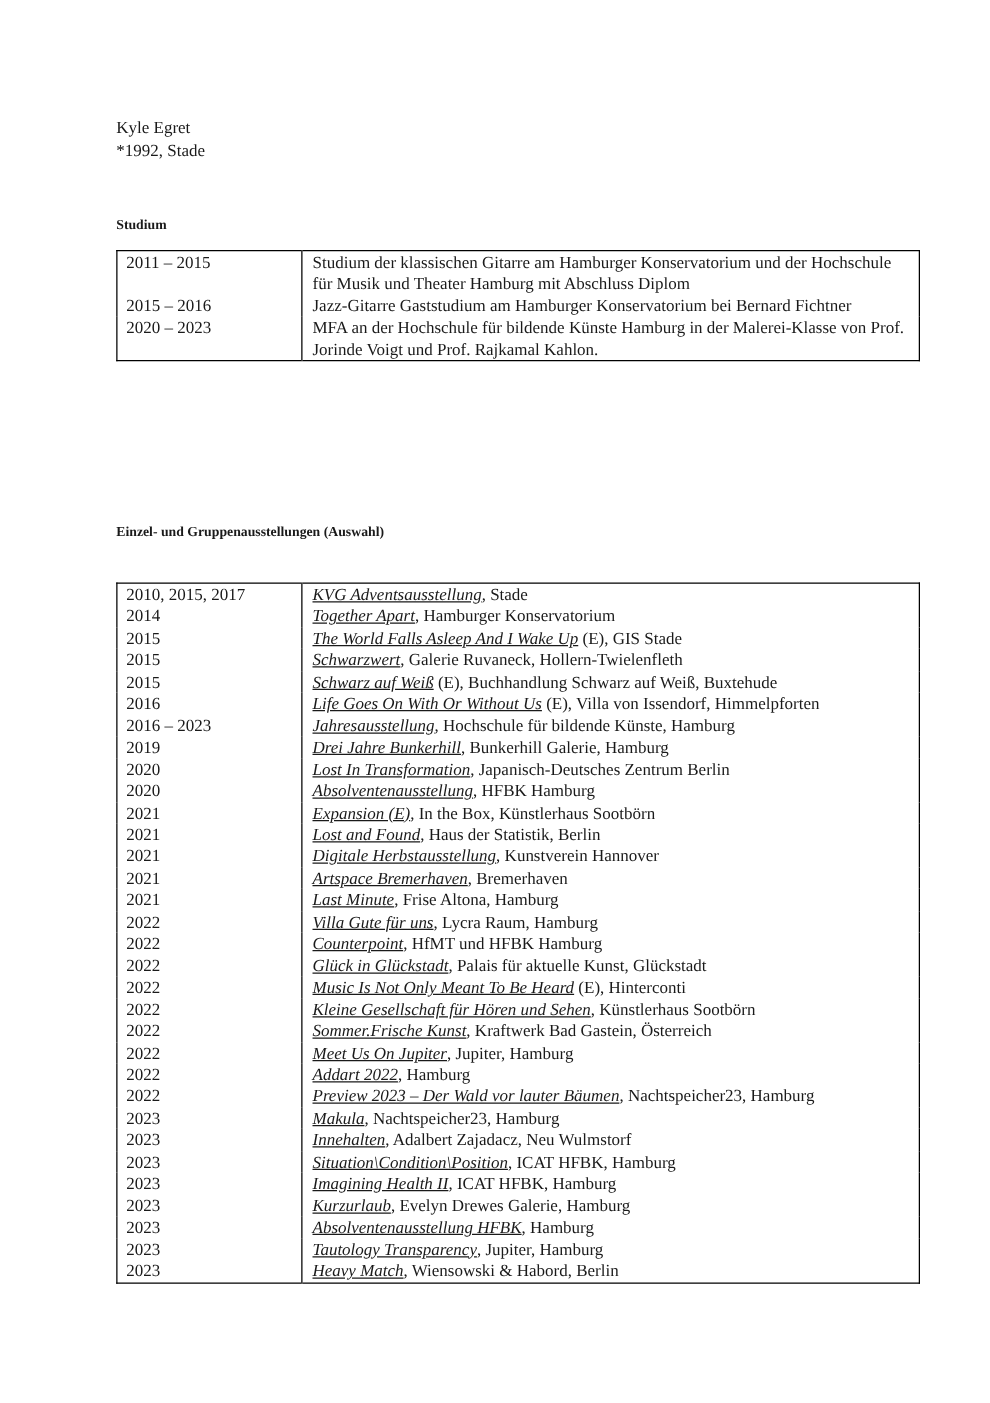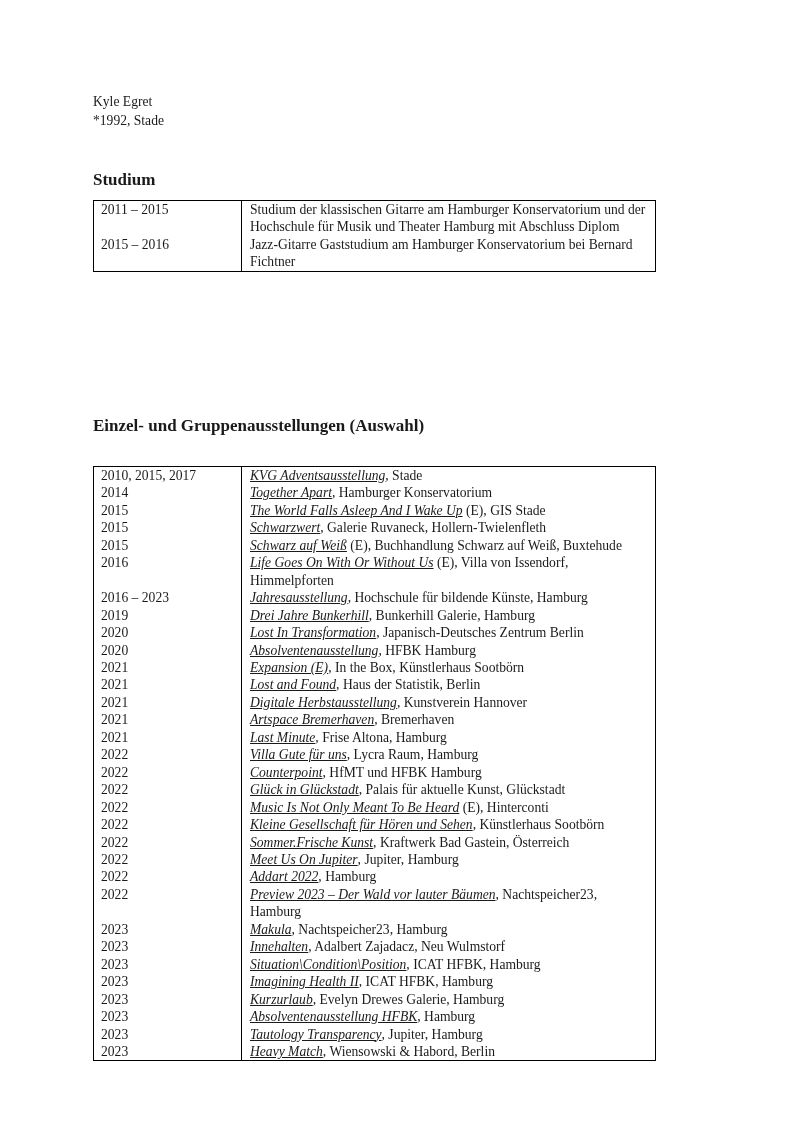--- a/index.html
+++ b/index.html
@@ -27,27 +27,27 @@
       top: 92px;
       left: 0;
       font-size: 13.6px;
       line-height: 19px;
       font-family: Liberation Serif, serif;
     }
     .section-title {
       position: absolute;
       left: 0;
       font-weight: bold;
-      font-size: 17px;
+      font-size: 11px;
       line-height: 18px;
     }
     .cv-table {
       position: absolute;
       left: 0;
-      width: 563px;
+      width: 643px;
       border: 1px solid #000;
       border-collapse: collapse;
       box-sizing: border-box;
     }
     .cv-table td {
       vertical-align: top;
       padding: 0;
       line-height: 17.45px;
     }
     .cv-table td.year {
@@ -82,20 +82,24 @@
   <table class="cv-table" id="studium-table">
     <tbody>
       <tr>
         <td class="year">2011 – 2015</td>
         <td class="desc">Studium der klassischen Gitarre am Hamburger Konservatorium und der Hochschule für Musik und Theater Hamburg mit Abschluss Diplom</td>
       </tr>
       <tr>
         <td class="year">2015 – 2016</td>
         <td class="desc">Jazz-Gitarre Gaststudium am Hamburger Konservatorium bei Bernard Fichtner</td>
       </tr>
+      <tr>
+        <td class="year">2020 – 2023</td>
+        <td class="desc">MFA an der Hochschule für bildende Künste Hamburg in der Malerei-Klasse von Prof. Jorinde Voigt und Prof. Rajkamal Kahlon.</td>
+      </tr>
     </tbody>
   </table>
 
   <div class="section-title" id="ausst-title">Einzel- und Gruppenausstellungen (Auswahl)</div>
 
   <table class="cv-table" id="ausst-table">
     <tbody id="ausst-body">
         <tr>
     <td class="year">2010, 2015, 2017</td>
     <td class="desc"><span class="title-it">KVG Adventsausstellung</span><span>, Stade</span></td>

